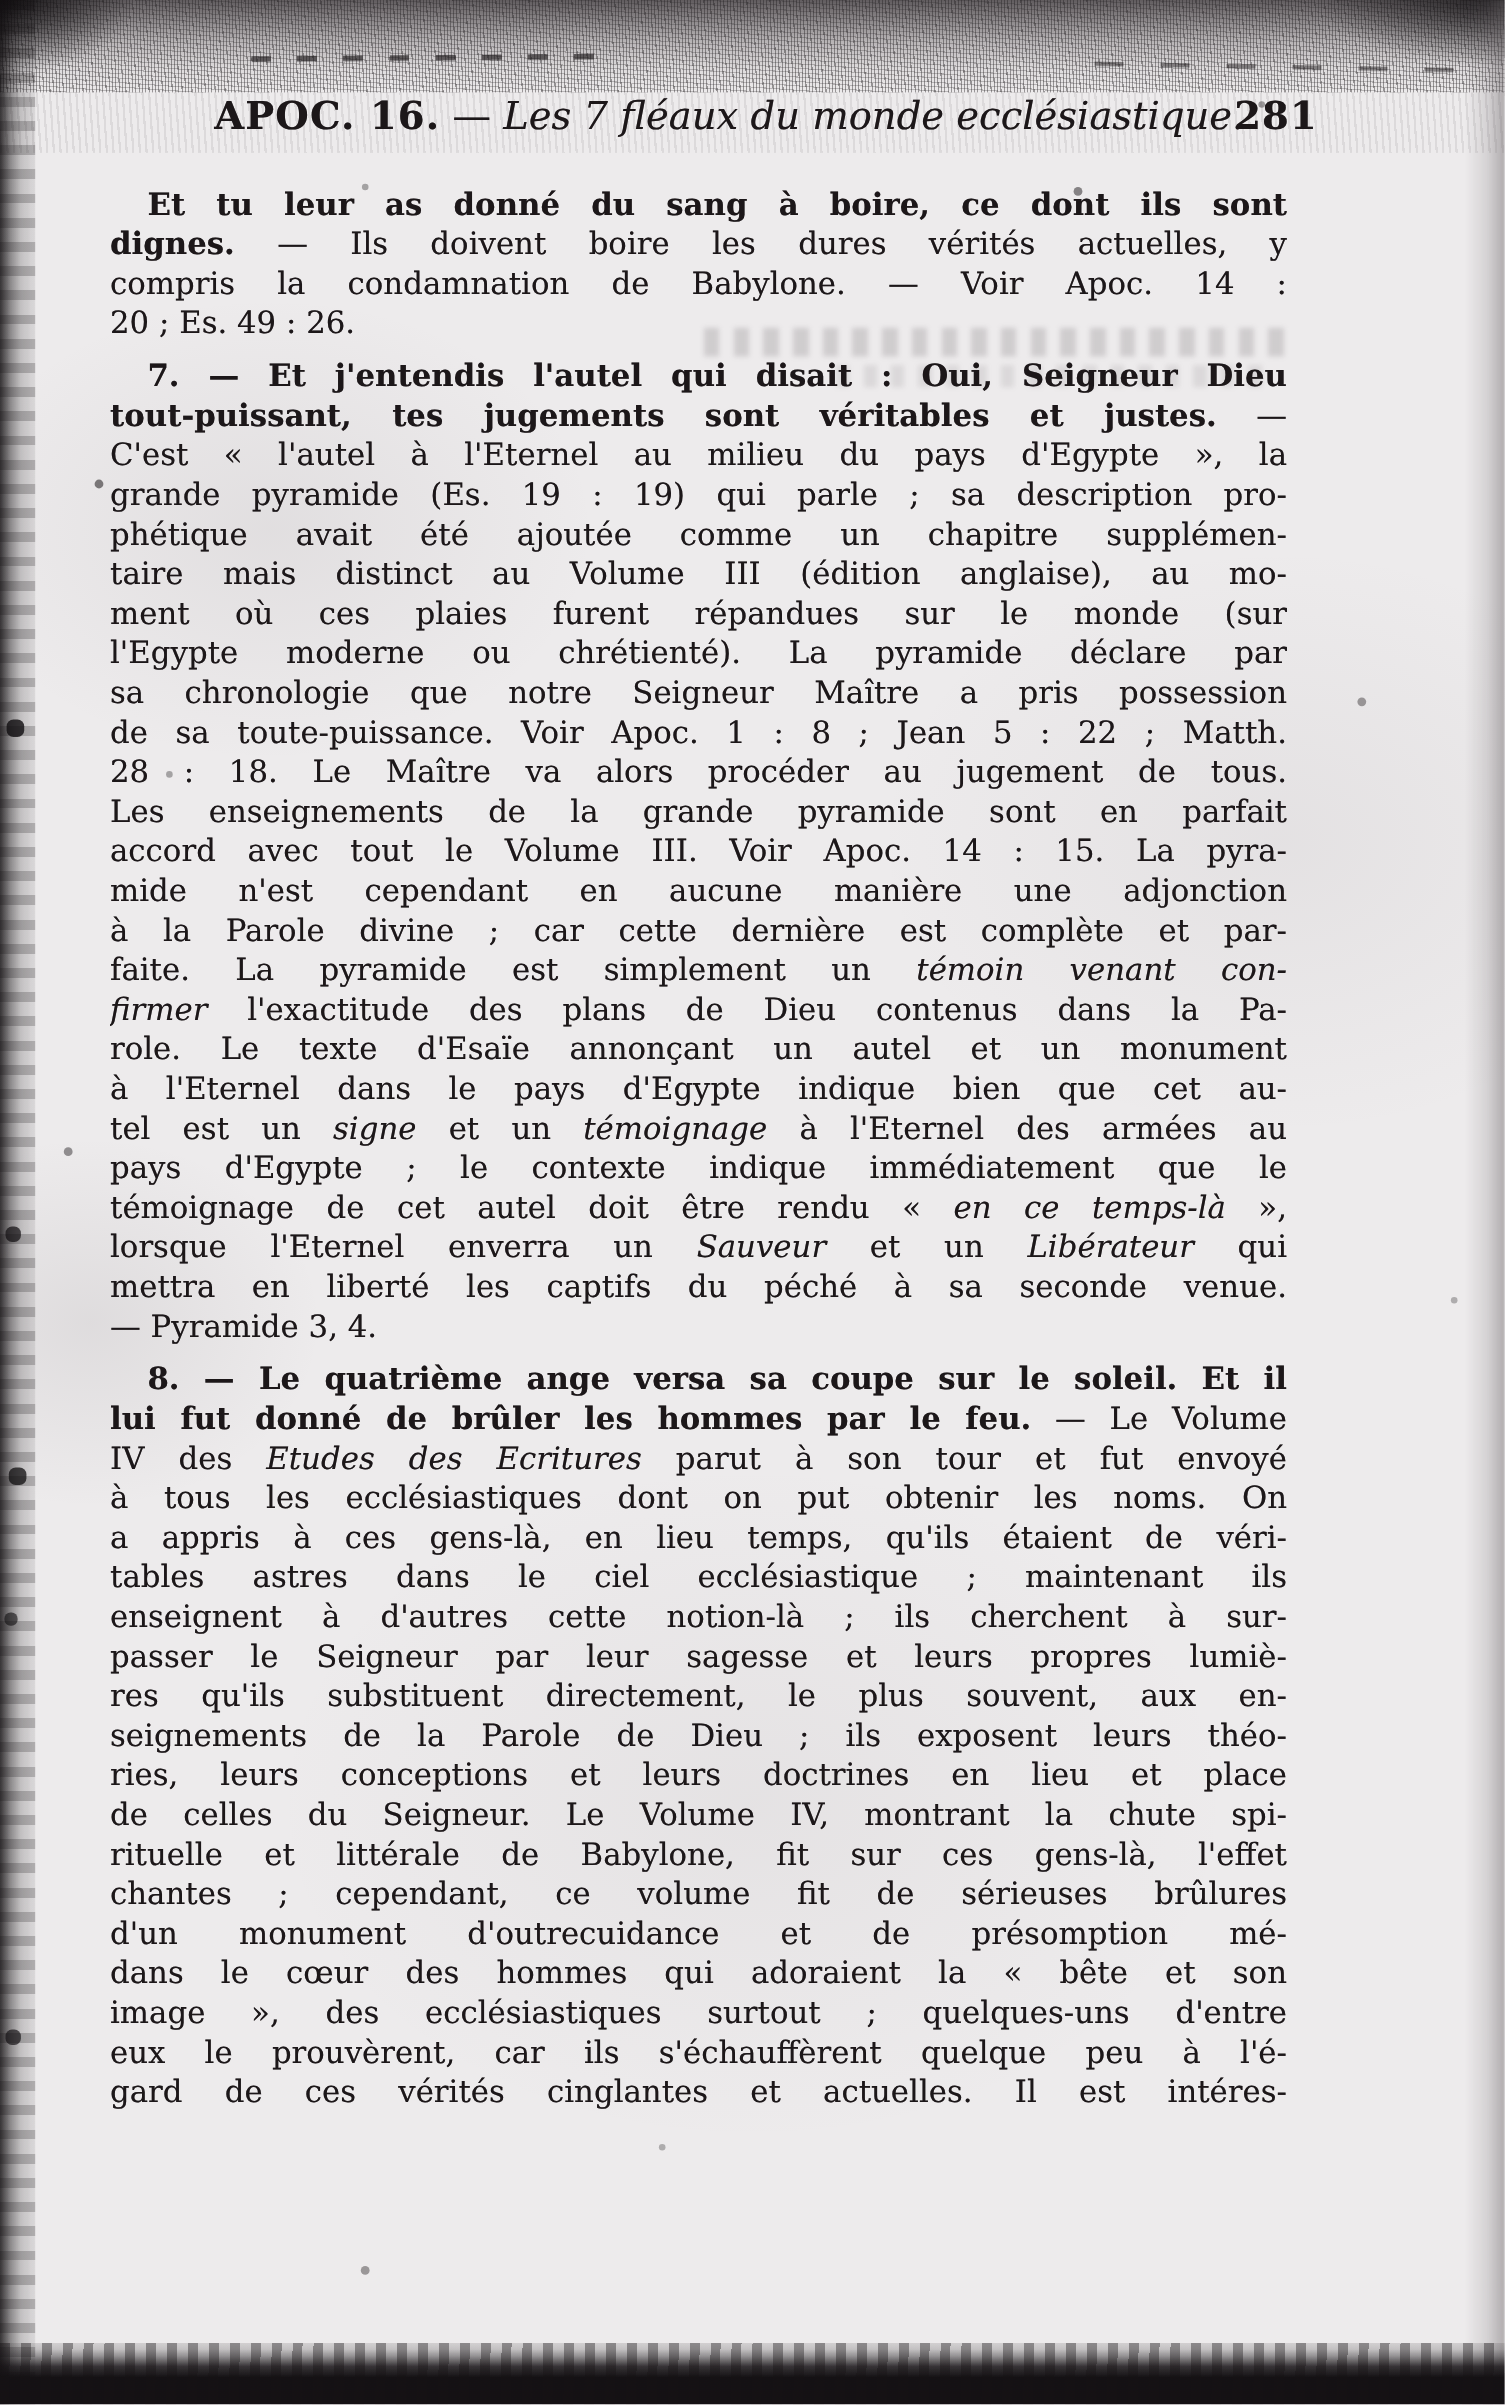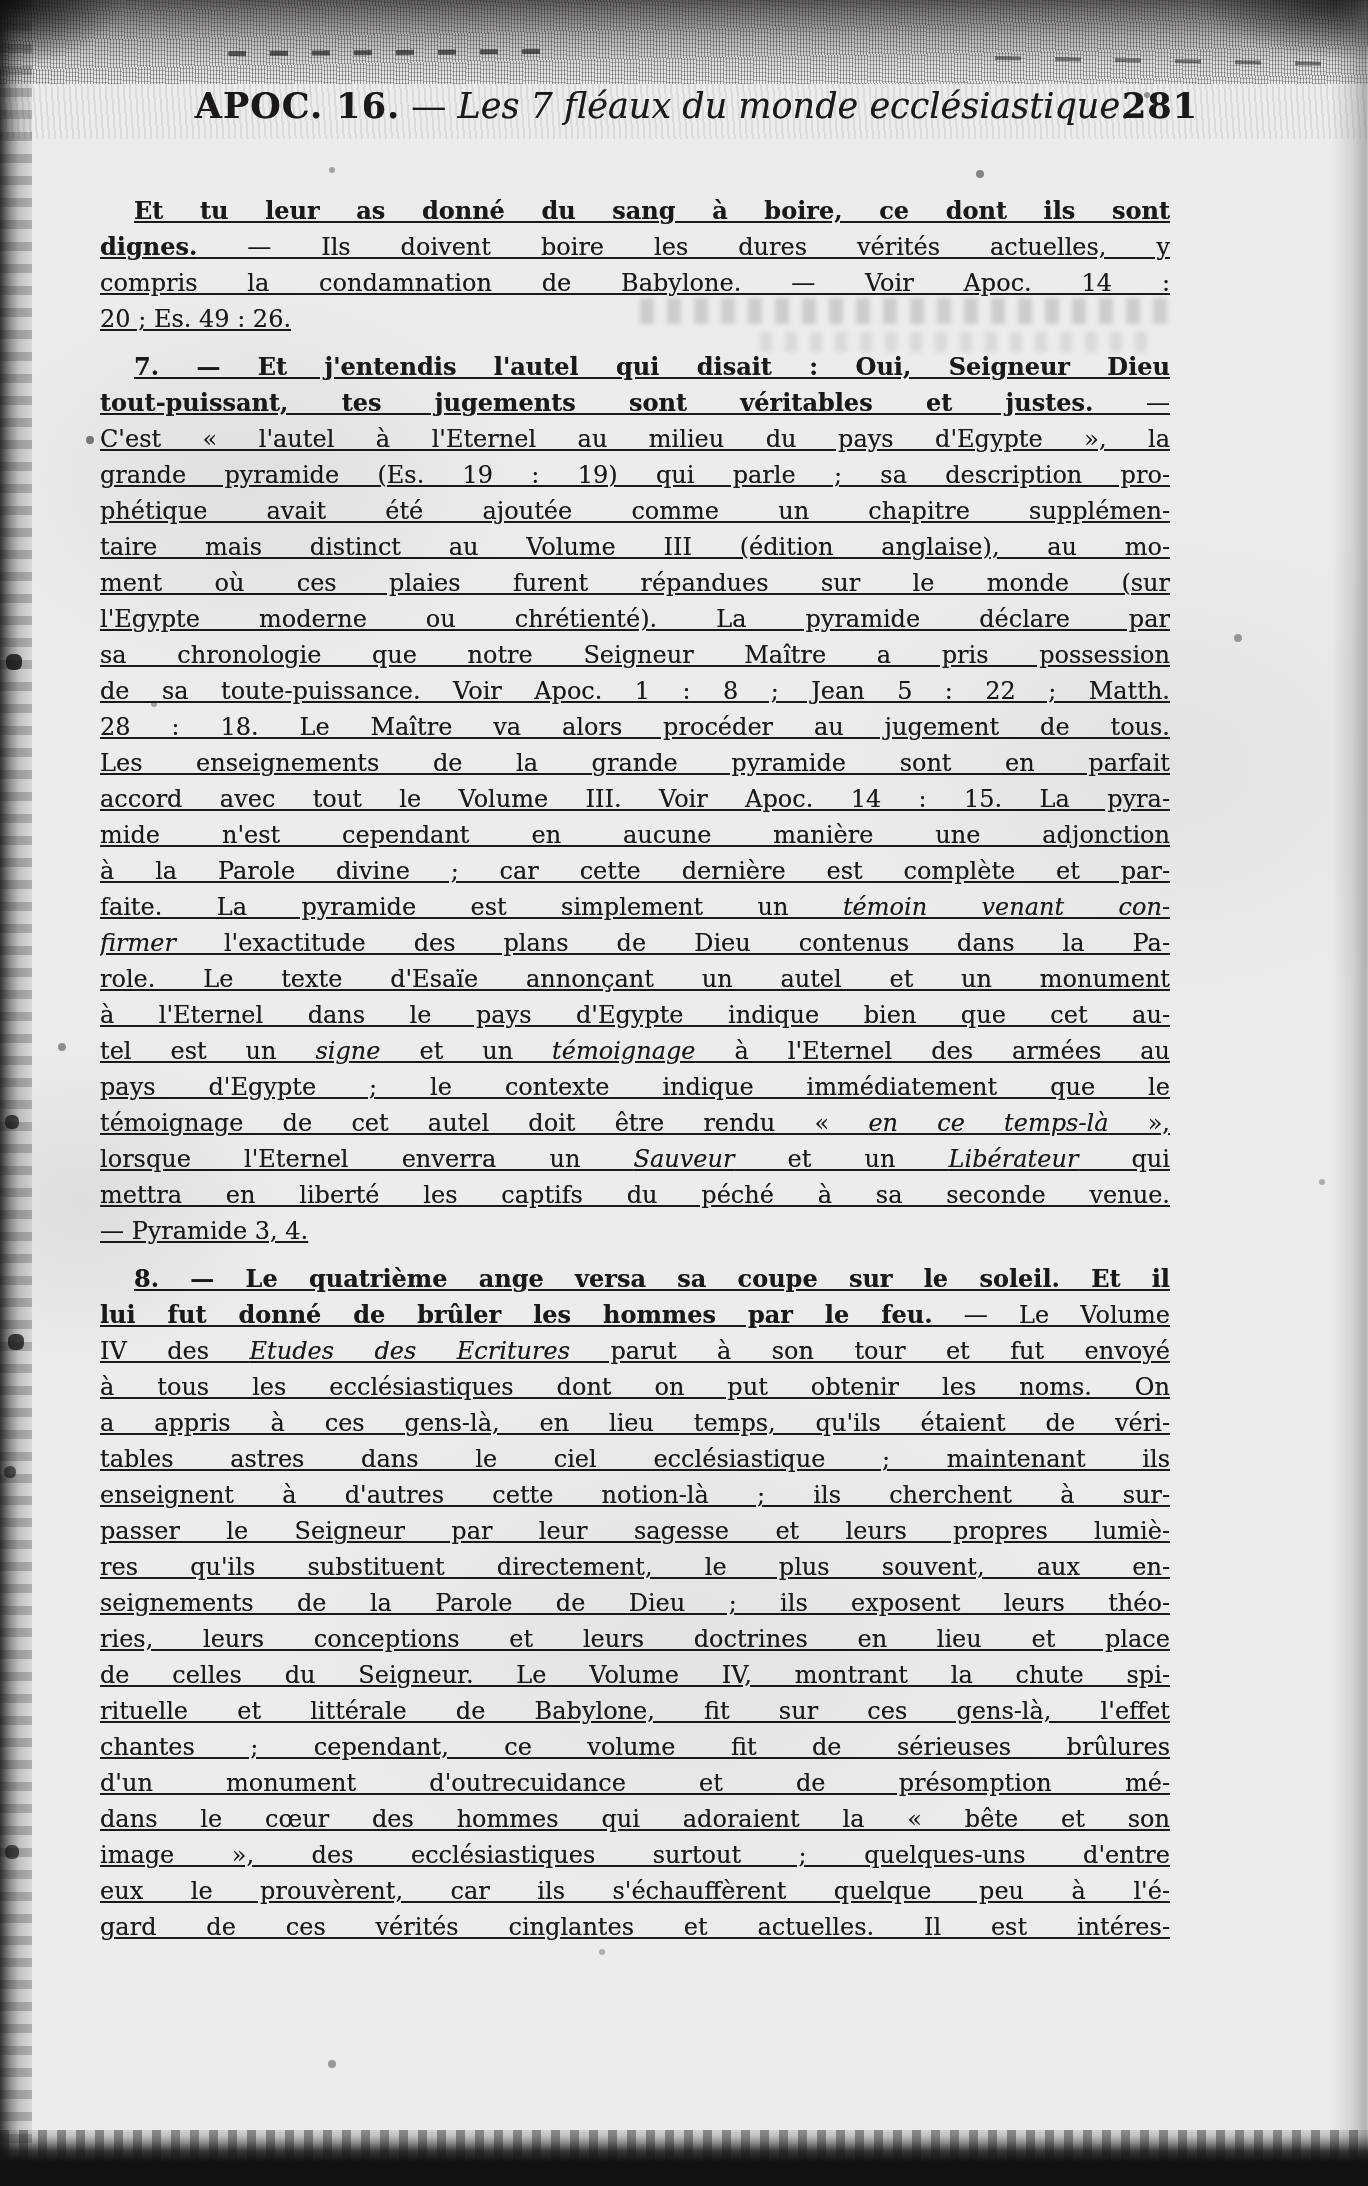--- a/index.html
+++ b/index.html
@@ -108,24 +108,23 @@
   }
   .header .header-inner { display: inline-block; transform: translateX(28px); }
   .header .sec { font-weight: bold; letter-spacing: 1px; }
   .header .tit { font-style: italic; }
   .header .num {
     position: absolute; right: -28px; top: 0;
     font-weight: bold; font-style: normal; letter-spacing: 1px;
   }
 
   .bodytext {
-    position: absolute; left: 100px; top: 193px; width: 1070px;
-    font-size: 24px; line-height: 36px;
+    position: absolute; left: 100px; top: 168px; width: 1070px;
+    font-size: 28px; line-height: 36px;
     text-shadow: 0 0 0.5px rgba(28,22,24,0.55);
-    text-decoration: underline;
   }
   .para { margin: 0 0 12px 0; }
   .line {
     text-align: justify;
     text-align-last: justify;
     height: 36px;
     overflow: hidden;
   }
   .line.flush { text-align-last: left; }
   .line.ind { text-indent: 34px; }

